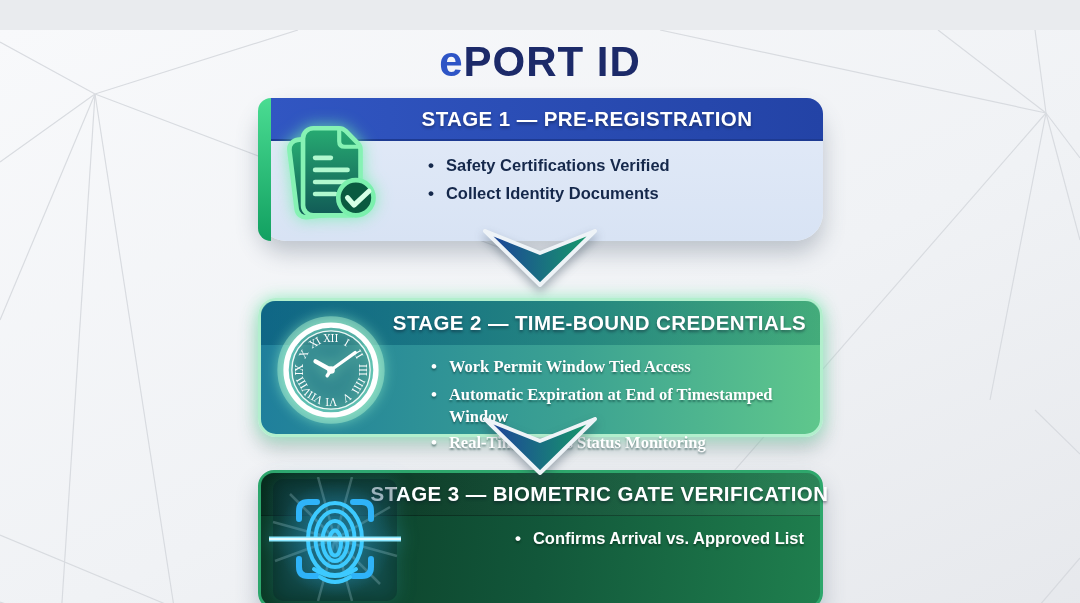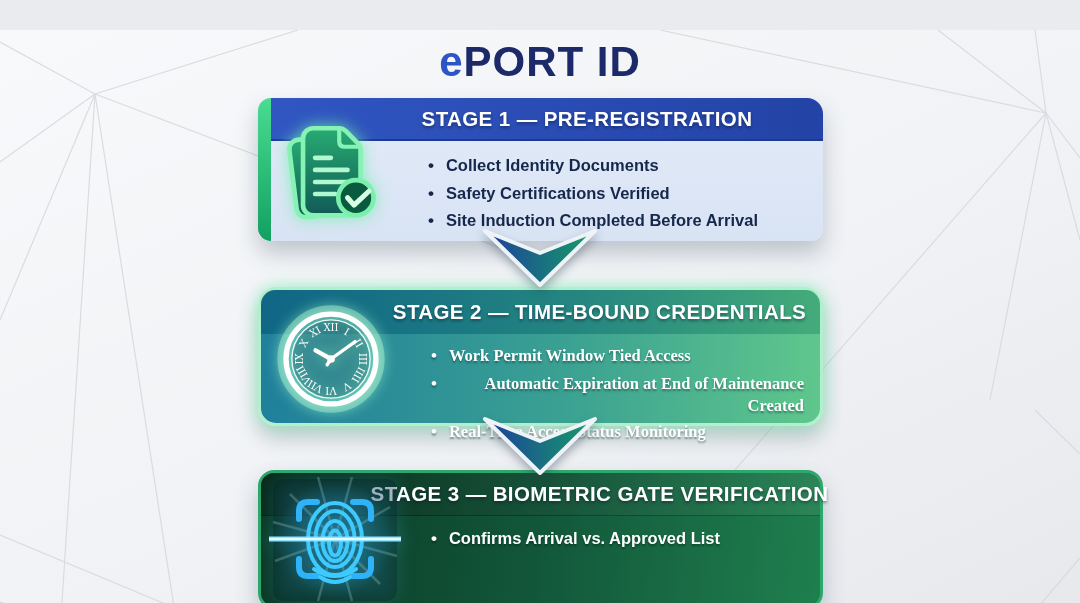--- a/index.html
+++ b/index.html
@@ -8,56 +8,56 @@
     font-family:"Liberation Sans",sans-serif;margin-top:30px;}
   .bg-lines{position:absolute;inset:0;z-index:0;}
 
   
   .brand{position:absolute;top:8px;left:0;right:0;text-align:center;z-index:2;
     font-size:42px;font-weight:800;letter-spacing:1px;}
   .brand .accent{color:#2e55c6;}
   .brand .rest{color:#1c2a69;}
 
   
-  .card{position:absolute;left:258px;width:565px;border-radius:12px;z-index:3;
+  .card{position:absolute;left:258px;width:565px;border-radius:28px;z-index:3;
     box-shadow:0 12px 22px rgba(70,85,105,.30);}
   .hdr{display:flex;align-items:center;justify-content:center;color:#fff;
     font-weight:800;font-size:20.5px;letter-spacing:.4px;white-space:nowrap;
     text-shadow:0 2px 3px rgba(10,20,40,.45);}
   .bullets{position:absolute;left:170px;right:16px;display:flex;flex-direction:column;gap:5px;}
   .bullet{font-size:16.5px;font-weight:700;line-height:1.33;display:flex;align-items:baseline;}
   .bullet::before{content:"\2022";margin-right:12px;font-size:17px;}
 
   
   .card1{top:68px;height:143px;background:linear-gradient(180deg,#e3ebf8,#d8e3f4);}
   .card1 .strip{position:absolute;left:0;top:0;bottom:0;width:13px;
     border-radius:16px 0 0 16px;background:linear-gradient(#4adc92,#12a061);}
   .card1 .hdr{position:absolute;left:13px;right:0;top:0;height:43px;
     border-radius:0 16px 0 0;padding-left:80px;
     background:linear-gradient(90deg,#3156c2,#2343a6);
     border-bottom:2px solid #1d3a92;box-sizing:border-box;}
   .card1 .bullets{top:57px;color:#15284b;}
 
   
-  .card2{top:257px;height:139px;border:3px solid #b2efcd;border-radius:18px;box-sizing:border-box;
+  .card2{top:268px;height:139px;border:3px solid #b2efcd;border-radius:18px;box-sizing:border-box;
     background:linear-gradient(92deg,#1f7f9c 0%,#3ba192 55%,#5fc78c 100%);
-    box-shadow:0 0 16px rgba(140,240,190,.85),0 12px 20px rgba(60,90,90,.28);text-align:right;}
+    box-shadow:0 0 16px rgba(140,240,190,.85),0 12px 20px rgba(60,90,90,.28);}
   .card2 .hdr{position:absolute;left:0;right:0;top:0;height:44px;
     border-radius:14px 14px 0 0;padding-left:118px;box-sizing:border-box;
     background:linear-gradient(90deg,rgba(2,82,116,.55),rgba(6,110,82,.30));}
   .card2 .bullets{top:55px;color:#ffffff;text-shadow:0 2px 2px rgba(0,45,45,.45);font-family:Liberation Serif, serif;}
 
   
   .card3{top:440px;height:139px;border:3px solid #2ea76c;border-radius:16px;box-sizing:border-box;
     background:linear-gradient(96deg,#0a3824 0%,#12573a 50%,#1f7f4e 100%);}
   .card3 .hdr{position:absolute;left:0;right:0;top:0;height:43px;
     border-radius:12px 12px 0 0;padding-left:118px;box-sizing:border-box;
     background:linear-gradient(90deg,rgba(0,0,0,.22),rgba(255,255,255,.06));
     border-bottom:1px solid rgba(0,0,0,.28);}
-  .card3 .bullets{top:55px;color:#ffffff;text-shadow:0 2px 2px rgba(0,35,20,.5);}
+  .card3 .bullets{top:55px;color:#ffffff;text-shadow:0 2px 2px rgba(0,35,20,.5);align-items:flex-end;}
 
   
   .icon{position:absolute;z-index:4;}
   .icon1{left:20px;top:10px;width:102px;height:122px;
     filter:drop-shadow(0 0 8px rgba(110,240,170,.8));}
   .icon2{left:12px;top:11px;width:116px;height:116px;
     filter:drop-shadow(0 0 7px rgba(160,255,205,.9));}
   .icon3{left:8px;top:4px;width:132px;height:128px;
     filter:drop-shadow(0 0 9px rgba(70,200,255,.55));}
 
@@ -96,23 +96,22 @@
   </svg>
 
   <div class="brand"><span class="accent">e</span><span class="rest">PORT ID</span></div>
 
   <div class="card card1">
     <div class="strip"></div>
     <div class="hdr">
       <span>STAGE 1 — PRE-REGISTRATION</span>
     </div>
     <div class="bullets">
+      <div class="bullet">Safety Certifications Verified</div>
       <div class="bullet">Collect Identity Documents</div>
-      <div class="bullet">Safety Certifications Verified</div>
-      <div class="bullet">Site Induction Completed Before Arrival</div>
     </div>
     <svg class="icon icon1" viewBox="0 0 110 124">
       <defs>
         <linearGradient id="docg" x1="0" y1="0" x2="0" y2="1">
           <stop offset="0" stop-color="#27ab72"></stop>
             <stop offset="1" stop-color="#115a56"></stop>
         </linearGradient>
       </defs>
       <rect x="16" y="28" width="58" height="84" rx="10" fill="url(#docg)" stroke="#86f2b4" stroke-width="5" transform="rotate(-7 45 70)"></rect>
       <path d="M38,18 h28 c3,0 5,1 7,3 l13,13 c2,2 3,4 3,7 v60 c0,6 -5,11 -11,11 h-40 c-6,0 -11,-5 -11,-11 v-72 c0,-6 5,-11 11,-11 z" fill="url(#docg)" stroke="#86f2b4" stroke-width="5" stroke-linejoin="round"></path>
@@ -137,21 +136,21 @@
     </defs>
     <polygon points="3,3 58,25 113,3 58,57" fill="url(#arrgA)" stroke="#eef3f7" stroke-width="4" stroke-linejoin="round"></polygon>
   </svg>
 
   <div class="card card2">
     <div class="hdr">
       <span>STAGE 2 — TIME-BOUND CREDENTIALS</span>
     </div>
     <div class="bullets">
       <div class="bullet">Work Permit Window Tied Access</div>
-      <div class="bullet">Automatic Expiration at End of Maintenance Created</div>
+      <div class="bullet">Automatic Expiration at End of Timestamped Window</div>
       <div class="bullet">Real-Time Access Status Monitoring</div>
     </div>
     <svg class="icon icon2" viewBox="0 0 120 120">
       <circle cx="60" cy="60" r="52" fill="none" stroke="rgba(190,255,215,.40)" stroke-width="7"></circle>
       <circle cx="60" cy="60" r="40" fill="rgba(8,60,80,.25)"></circle>
       <circle cx="60" cy="60" r="46.5" fill="none" stroke="#ffffff" stroke-width="5.5"></circle>
       <circle cx="60" cy="60" r="40.5" fill="none" stroke="#ffffff" stroke-width="1.4" opacity=".9"></circle>
       <g fill="#ffffff" font-family="DejaVu Serif, serif" font-size="10.5" text-anchor="middle">
         <text x="60" y="31">XII</text>
         <text x="60" y="31" transform="rotate(30 60 60)">I</text>

